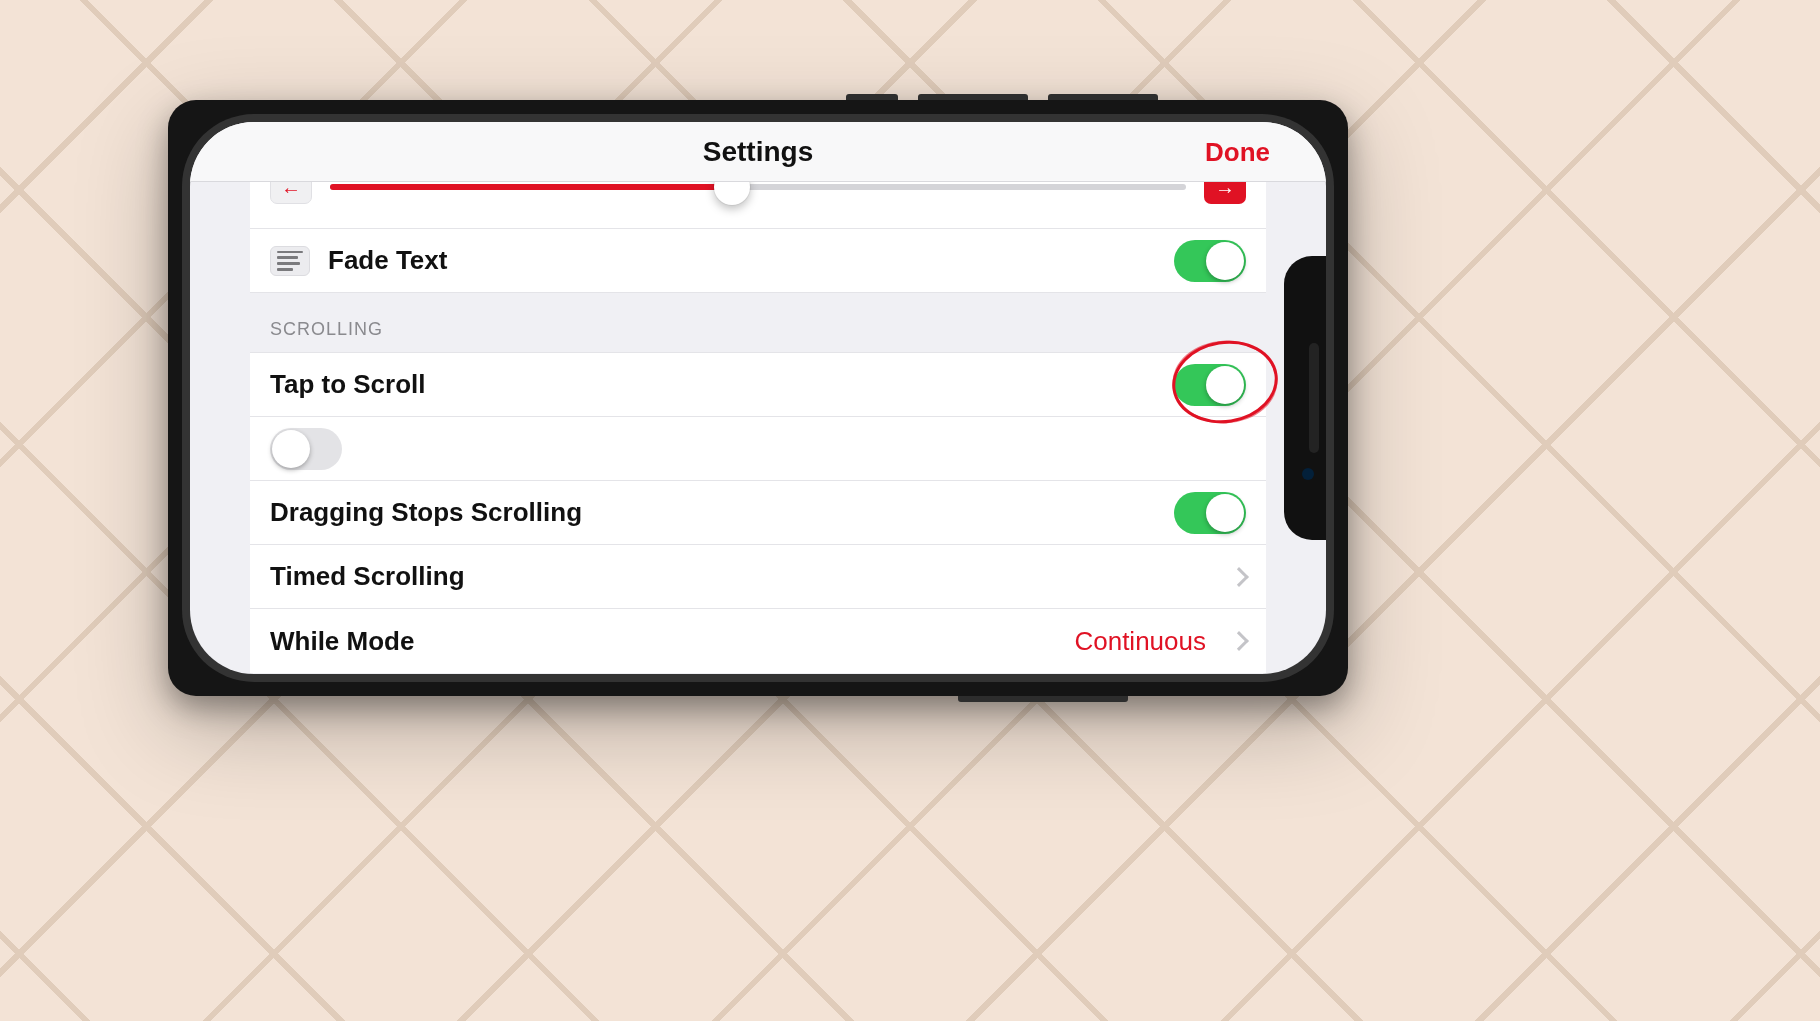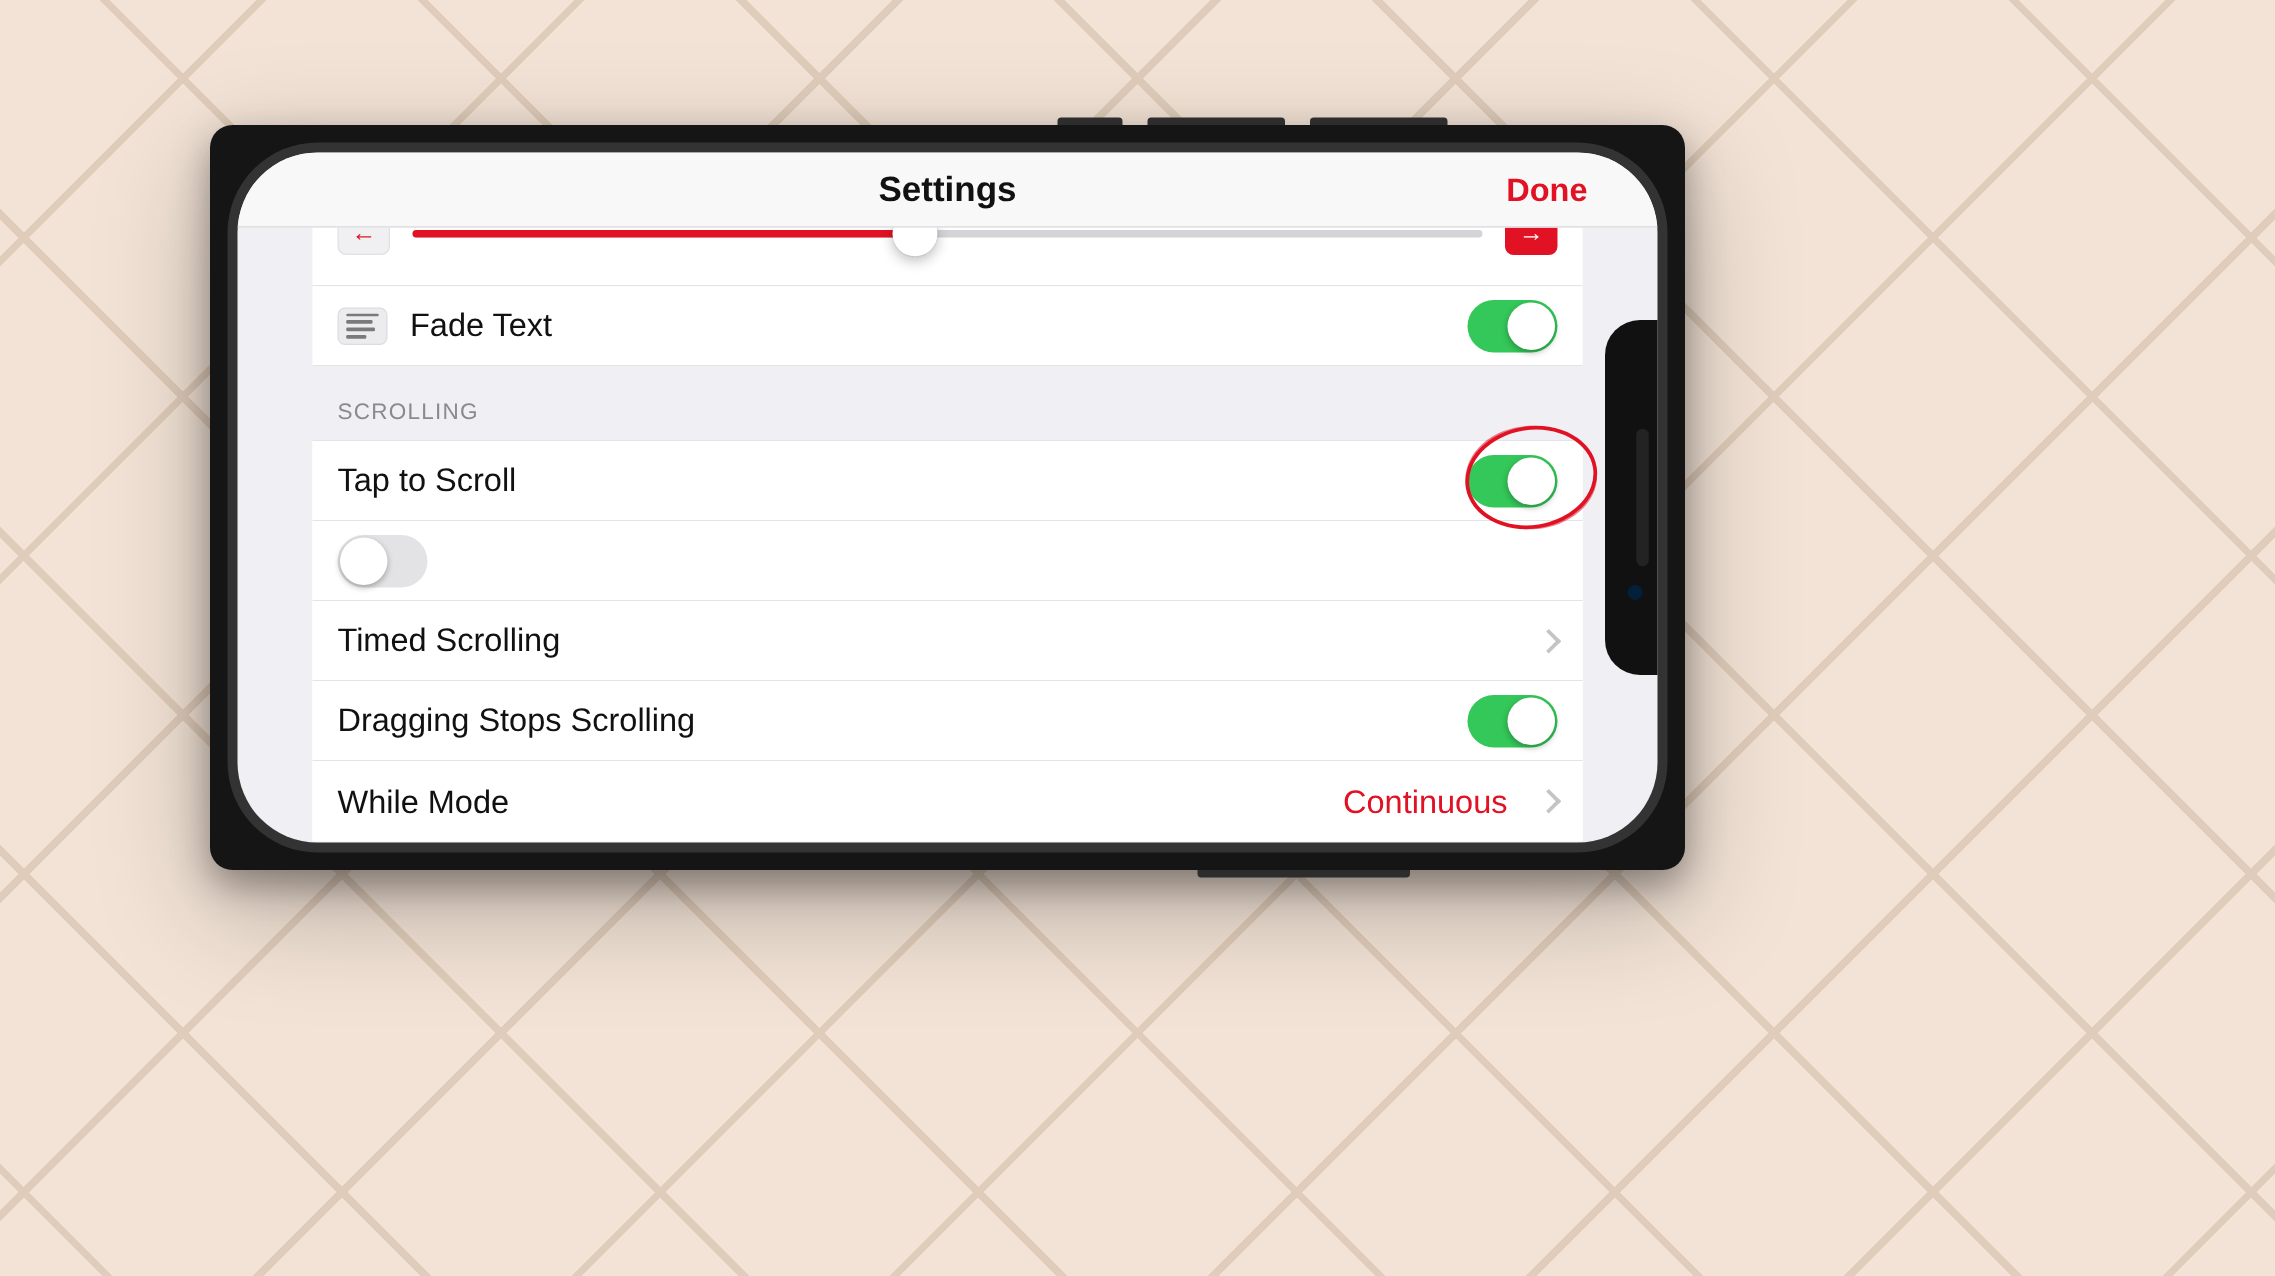--- a/index.html
+++ b/index.html
@@ -27,21 +27,21 @@
     opacity: 0.9;
     pointer-events: none;
   }
 
   
   .phone {
     position: absolute;
     left: 168px; top: 100px;
     width: 1180px; height: 596px;
     background: #151515;
-    border-radius: 18px;
+    border-radius: 28px;
     padding: 14px;
     box-shadow: 0 30px 90px rgba(0,0,0,0.25), 0 12px 30px rgba(0,0,0,0.35);
   }
   .phone-inner {
     width: 100%; height: 100%;
     background: #333;
     border-radius: 72px;
     padding: 8px;
     position: relative;
   }
@@ -135,21 +135,21 @@
   .thumb { position:absolute; left:47%; top:50%; width:36px; height:36px; margin:-18px 0 0 -18px; background:#fff; border-radius:50%; box-shadow:0 4px 10px rgba(0,0,0,.25), 0 0 0 1px rgba(0,0,0,.05);}
 
   .row {
     background:#fff;
     border-bottom:1px solid #e4e4e8;
     height:64px;
     padding: 0 20px;
     display:flex; align-items:center; gap:18px;
   }
   .row.last { border-bottom: none; }
-  .row-label { flex:1; font-size:26px; color:#111; }
+  .row-label { flex:1; font-size:26px; color:#111;font-weight:bold; }
   .row-value { font-size:26px; color:#e01224; margin-right:8px;text-align:center; }
   .row-icon {
     width:40px; height:30px; border-radius:6px; background:#ececef; border:1px solid #dcdce0;
     display:flex; flex-direction:column; justify-content:center; gap:3px; padding:4px 6px;
   }
   .row-icon span { height:3px; background:#7a7a7d; border-radius:1px; }
   .row-icon span:nth-child(1){width:100%;}
   .row-icon span:nth-child(2){width:80%;}
   .row-icon span:nth-child(3){width:90%;}
   .row-icon span:nth-child(4){width:60%;}
@@ -256,29 +256,29 @@
             </div>
             <div class="circle-annot" style="right:-12px; top:-12px;"></div>
 
             <div class="row">
               <div class="toggle">
                   <div class="knob"></div>
                 </div>
             </div>
 
             <div class="row">
-              <div class="row-label">Timed Scrolling</div>
-              <div class="chevron"></div>
-            </div>
-
-            <div class="row">
               <div class="row-label">Dragging Stops Scrolling</div>
               <div class="toggle on">
                   <div class="knob"></div>
                 </div>
+            </div>
+
+            <div class="row">
+              <div class="row-label">Timed Scrolling</div>
+              <div class="chevron"></div>
             </div>
 
             <div class="row last">
               <div class="row-label">While Mode</div>
               <div class="row-value">Continuous</div>
               <div class="chevron"></div>
             </div>
 
           </div>
         </div>

